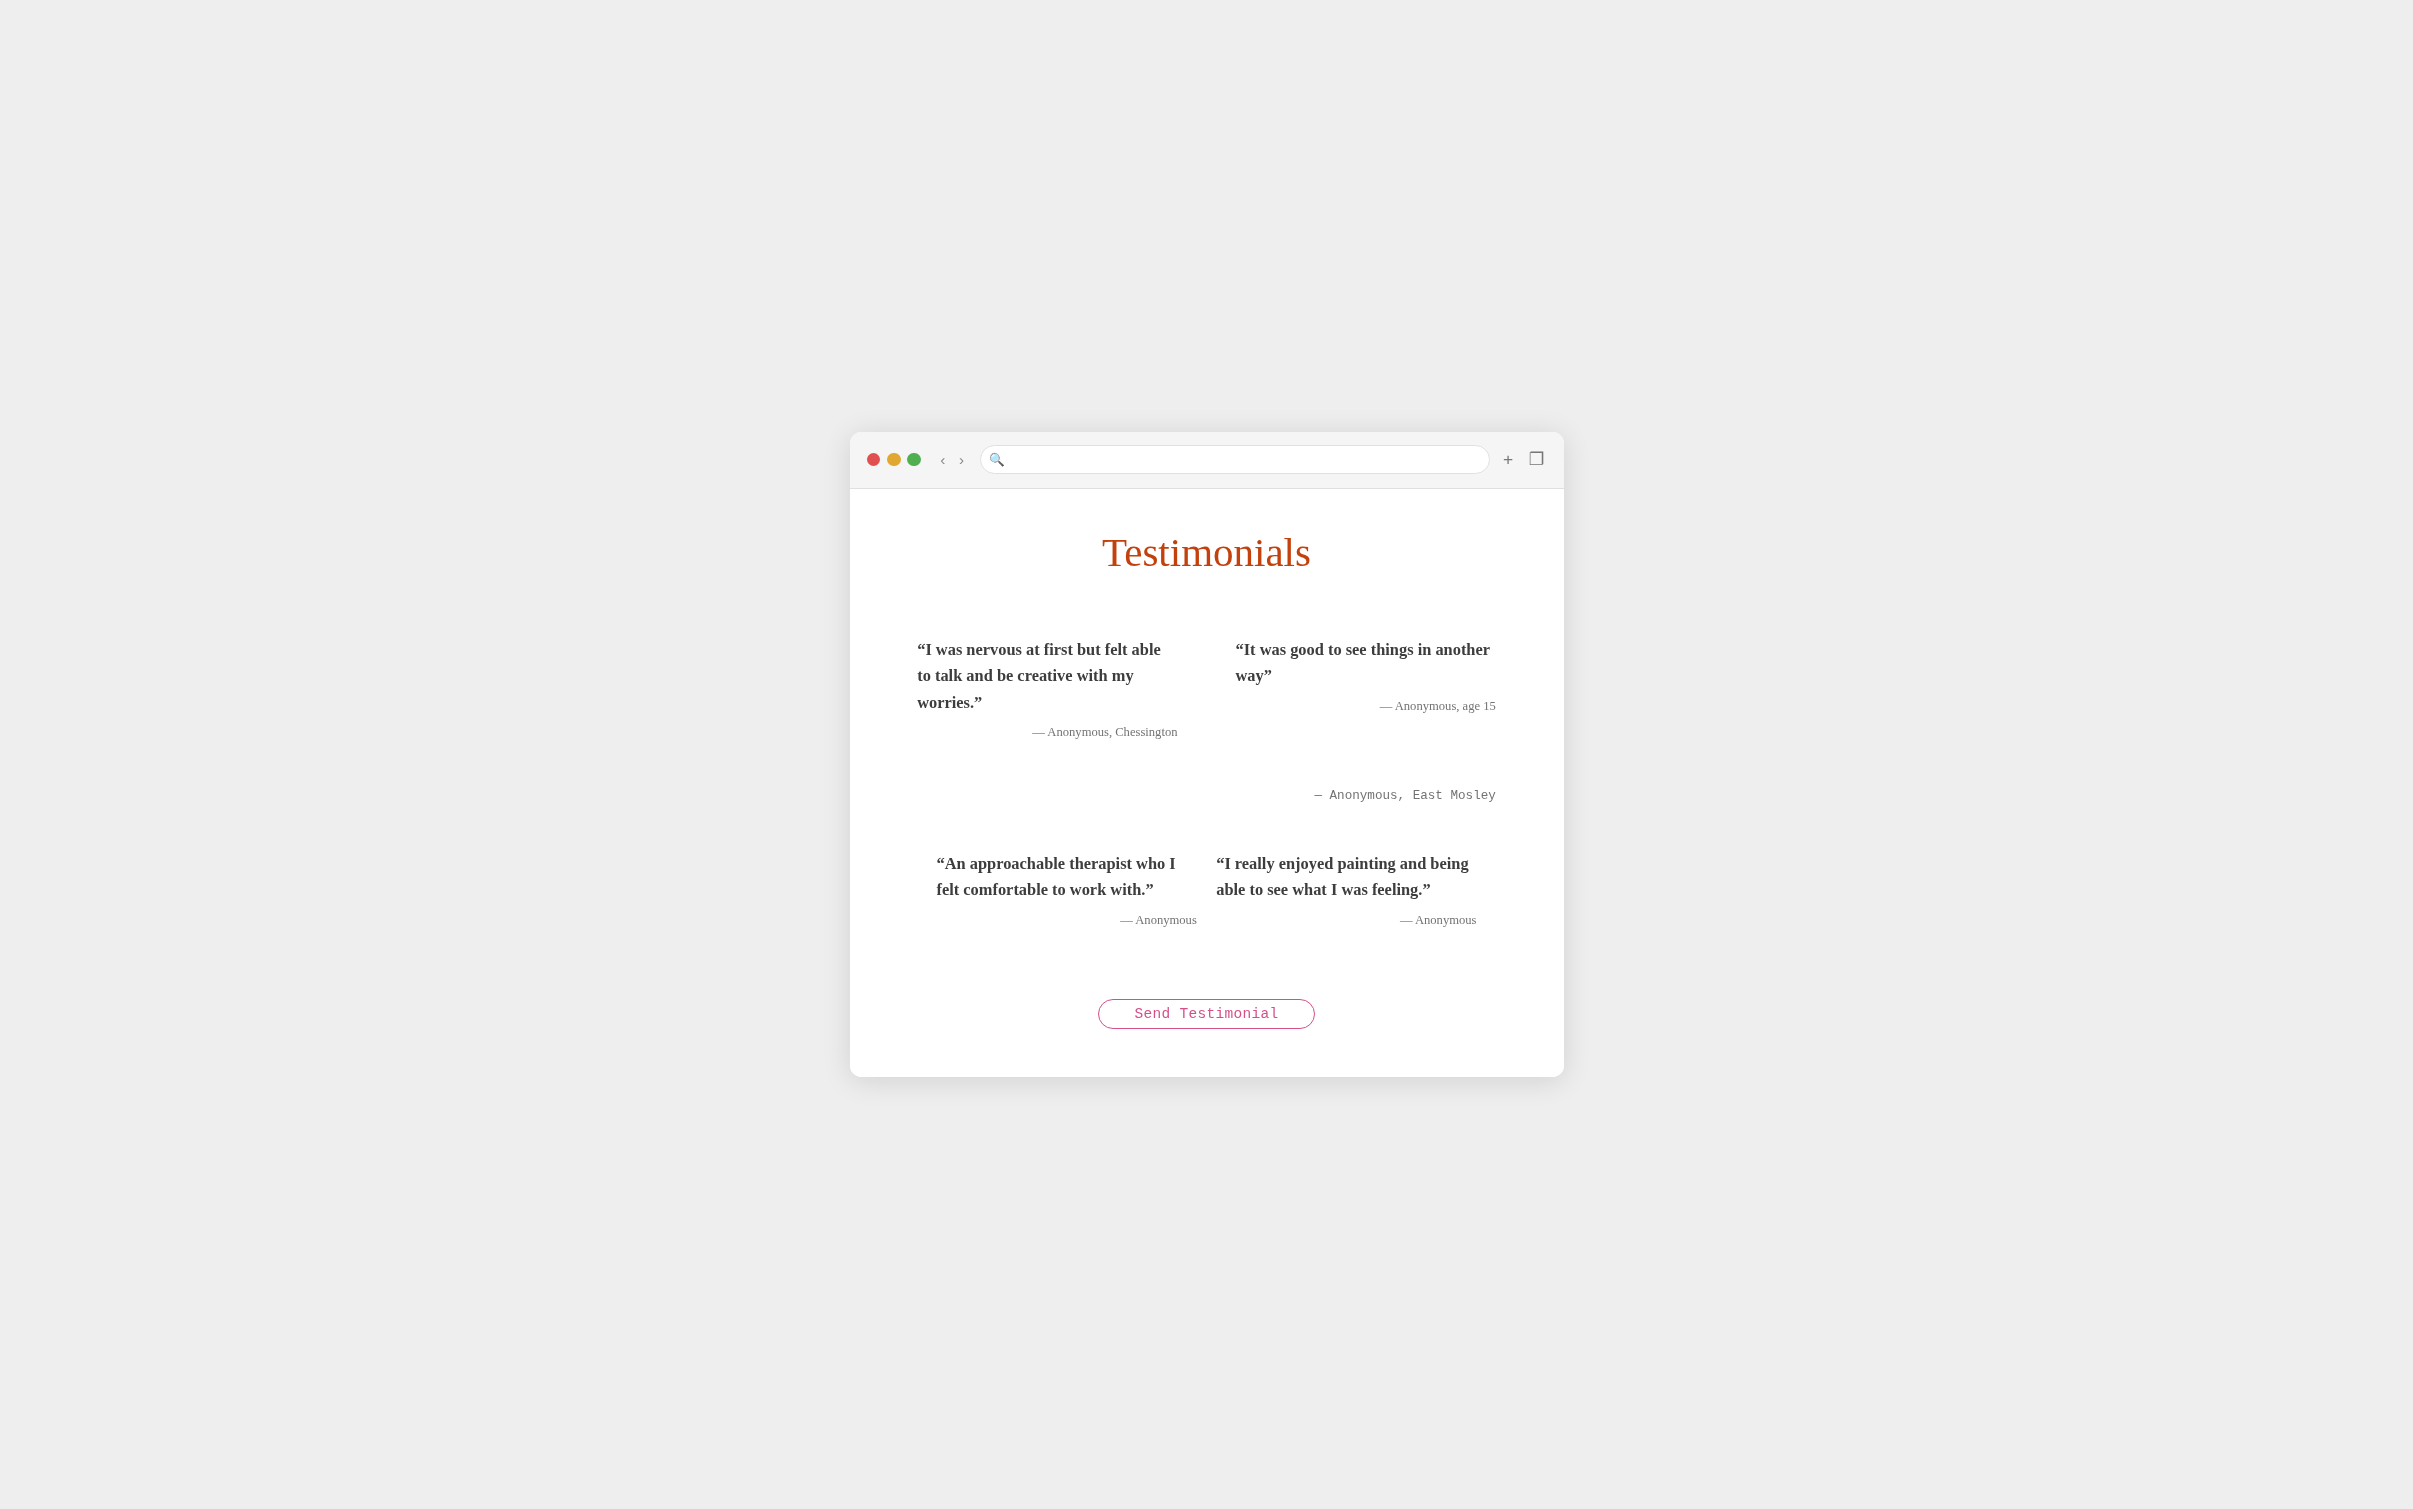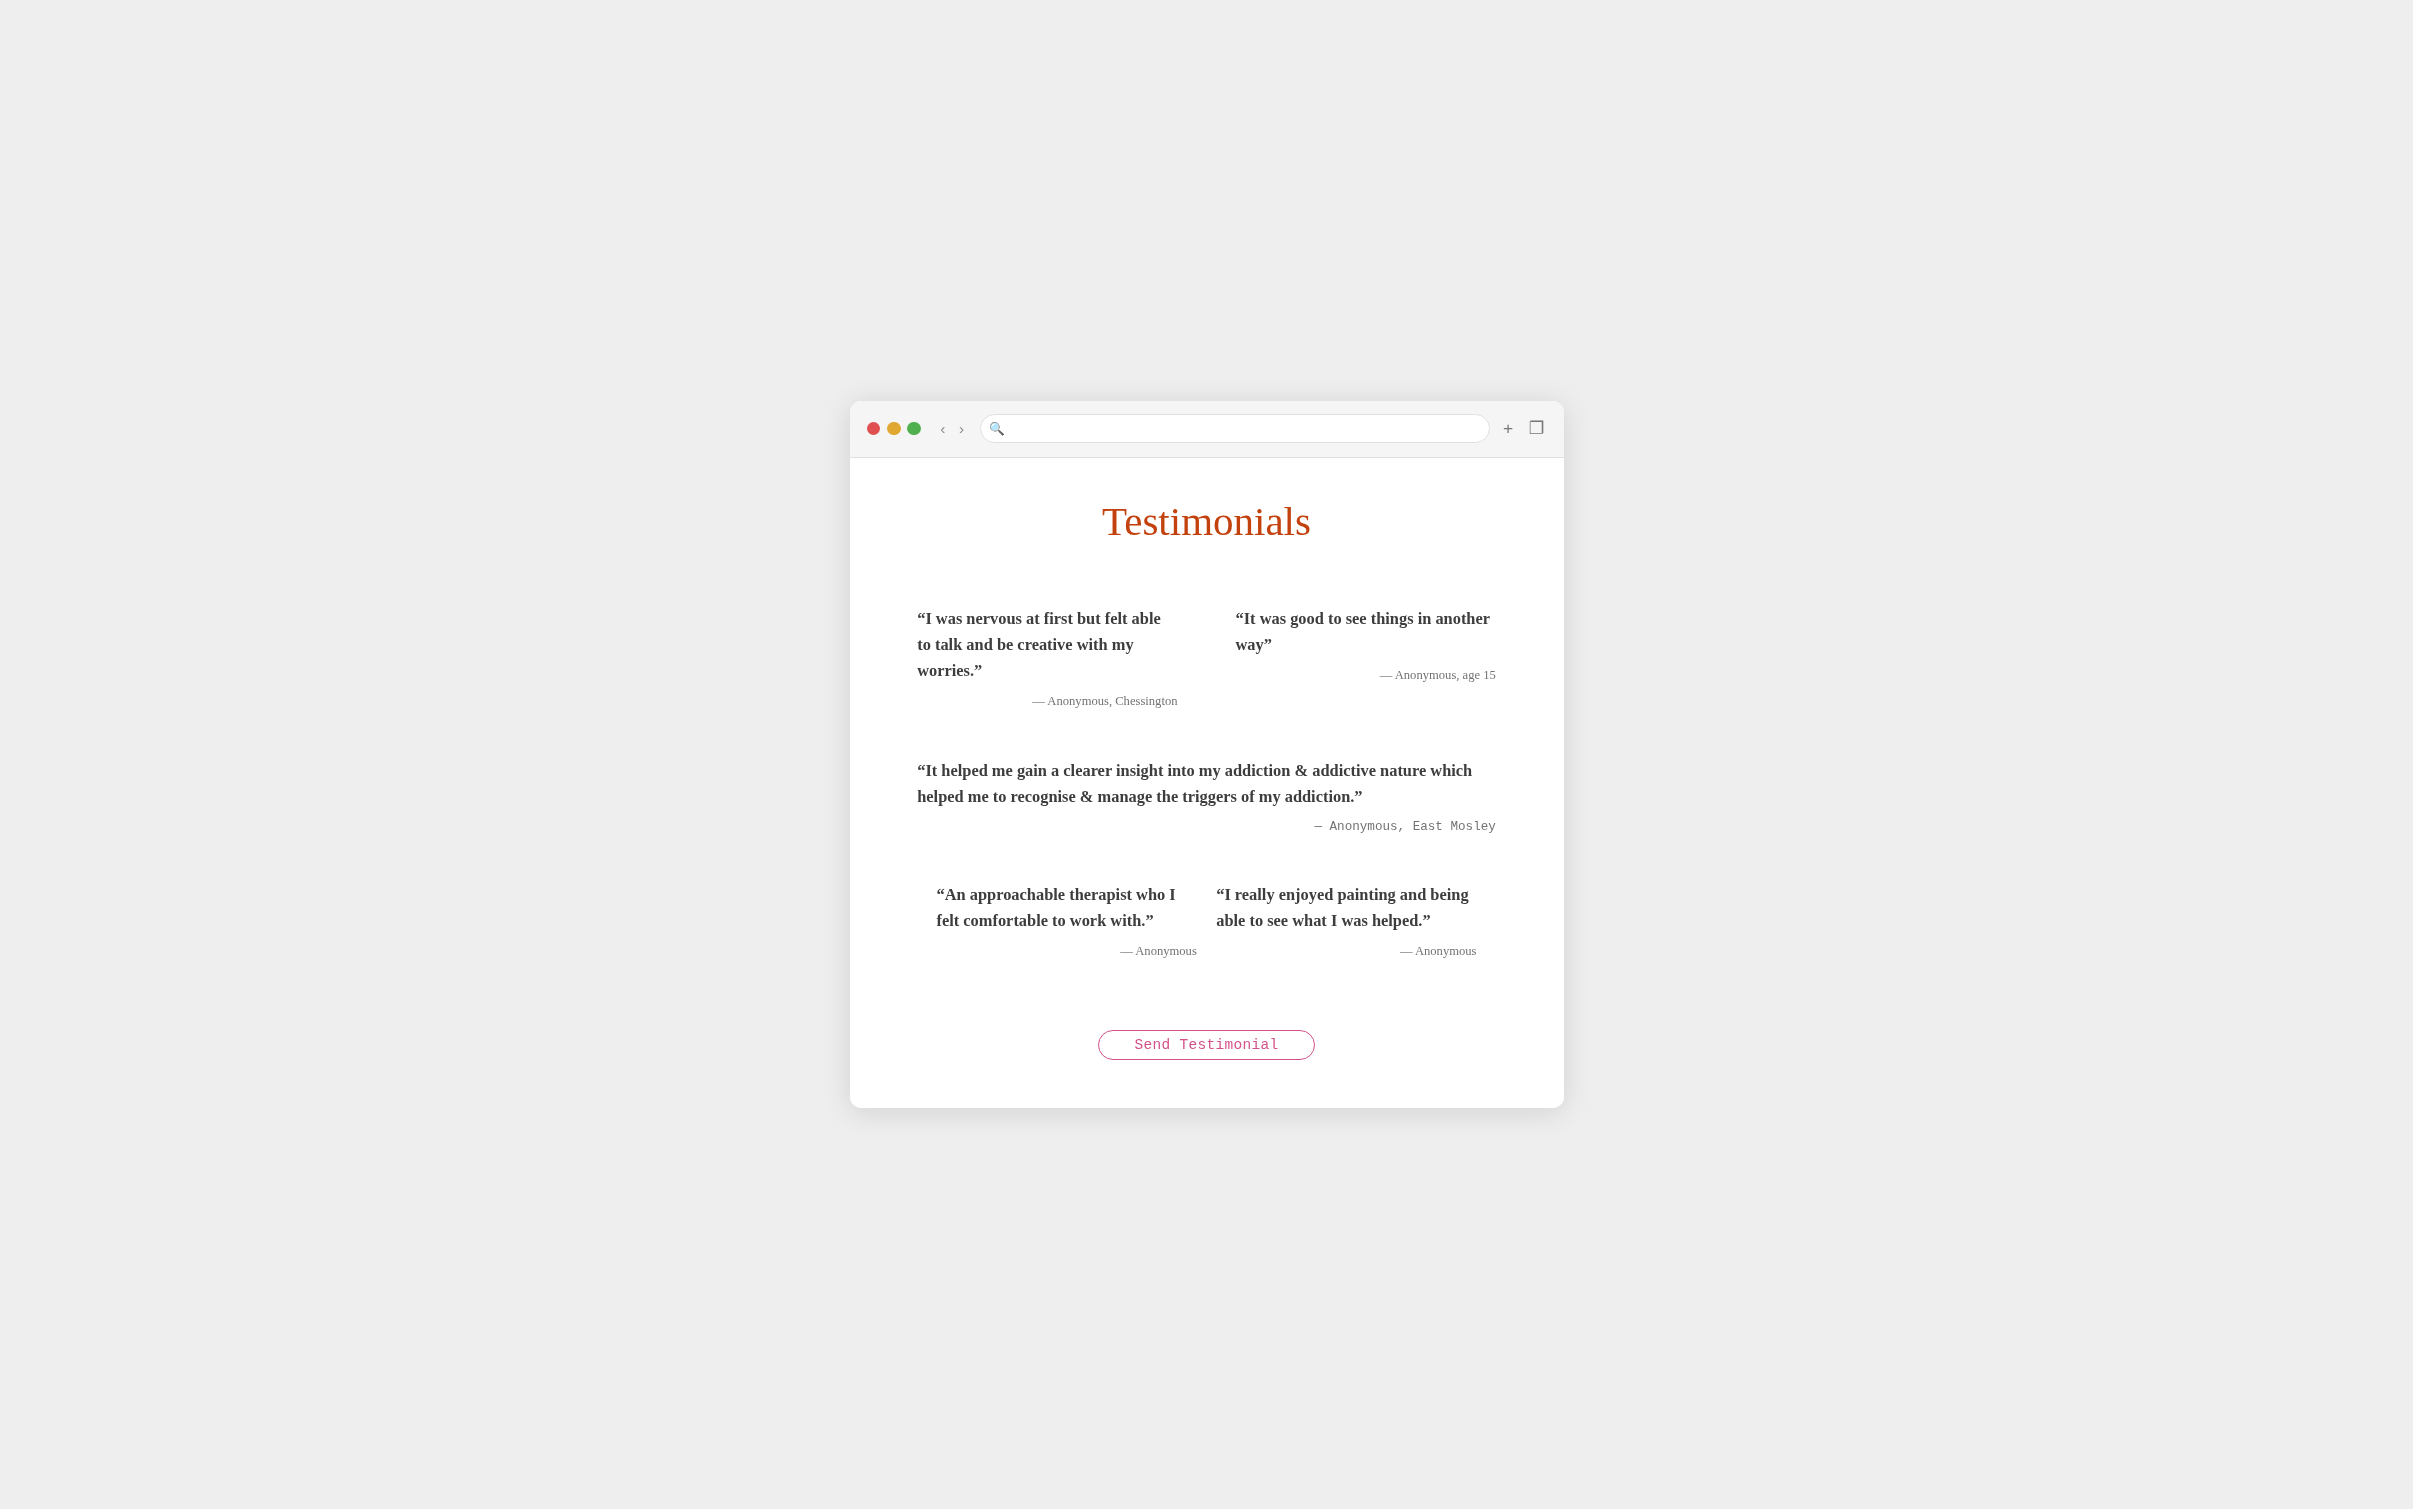--- a/index.html
+++ b/index.html
@@ -217,30 +217,29 @@
       <div class="testimonial-item">
         <p class="testimonial-text">“I was nervous at first but felt able to talk and be creative with my worries.”</p>
         <span class="testimonial-author">— Anonymous, Chessington</span>
       </div>
       <div class="testimonial-item">
         <p class="testimonial-text">“It was good to see things in another way”</p>
         <span class="testimonial-author">— Anonymous, age 15</span>
       </div>
 
       <div class="testimonial-full">
-        <p class="testimonial-text">“It helped me gain a clearer insight into my addiction &amp; addictive nature which helped me to recognise &amp; manage the triggers of my addiction.”</p>
         <span class="testimonial-author">— Anonymous, East Mosley</span>
       </div>
 
       <div class="testimonial-item">
         <p class="testimonial-text">“An approachable therapist who I felt comfortable to work with.”</p>
         <span class="testimonial-author">— Anonymous</span>
       </div>
       <div class="testimonial-item">
-        <p class="testimonial-text">“I really enjoyed painting and being able to see what I was helped.”</p>
+        <p class="testimonial-text">“I really enjoyed painting and being able to see what I was feeling.”</p>
         <span class="testimonial-author">— Anonymous</span>
       </div>
     </div>
 
     <div class="send-testimonial-wrapper">
       <button class="send-testimonial-btn">Send Testimonial</button>
     </div>
   </div>
 </div>
 

